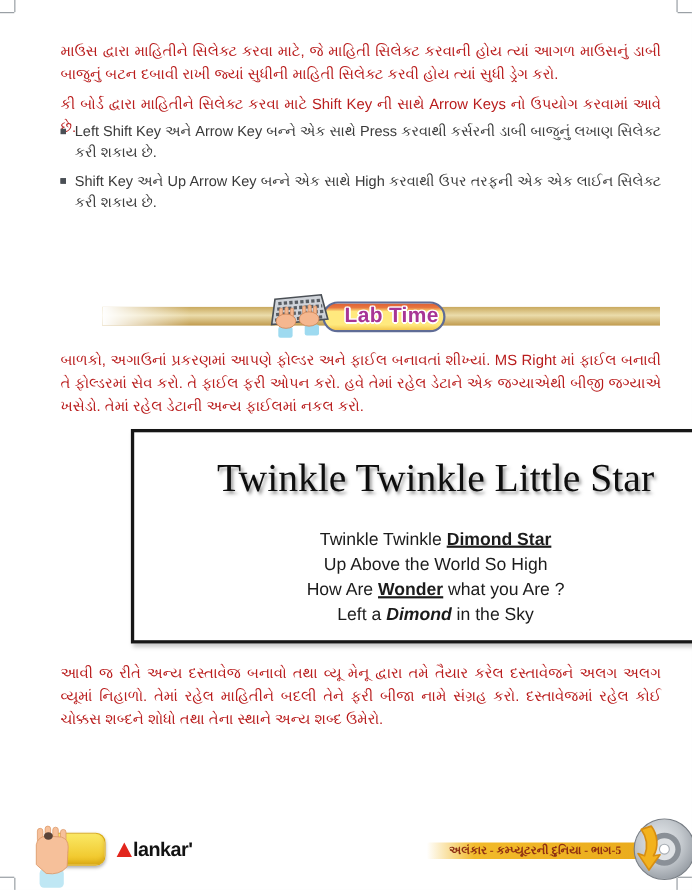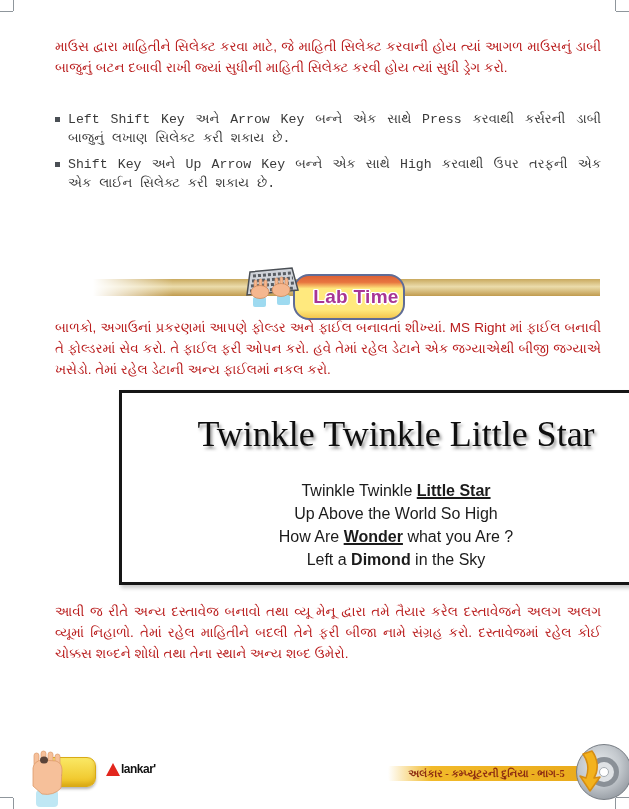--- a/index.html
+++ b/index.html
@@ -12,61 +12,61 @@
 
   
   .para{position:absolute;font-size:13.5px;line-height:21px;color:#b91c1c;
         text-align:justify;margin:0;width:546px;left:55px;}
   .p1{top:36px;}
   .p2{top:84px;}
   .p3{top:317px;}
   .p4{top:601px;}
 
   
-  .bullets{position:absolute;left:55px;top:110px;width:546px;list-style:none;margin:0;padding:0;font-family:Liberation Mono, monospace;}
+  .bullets{position:absolute;left:55px;top:110px;width:546px;list-style:none;margin:0;padding:0;}
   .bullets li{position:relative;padding-left:13px;font-size:13.2px;line-height:19px;
               color:#3a3a3a;margin-bottom:7px;text-align:justify;}
   .sq{position:absolute;left:0;top:7px;width:5px;height:5px;background:#4a4f55;display:block;}
 
   
   .band{position:absolute;left:93px;top:279px;width:507px;height:17px;
         background:linear-gradient(to bottom,#c9a95e,#ebdcab 45%,#c09b4e);}
   .band::before{content:'';position:absolute;inset:0;
         background:linear-gradient(to right,#ffffff,rgba(255,255,255,0) 80px);}
-  .lab-badge{position:absolute;left:293px;top:274px;width:112px;height:46px;border-radius:16px;
+  .lab-badge{position:absolute;left:293px;top:274px;width:112px;height:28px;border-radius:16px;
         border:2px solid #5f6c96;
         background:linear-gradient(180deg,#dd6136 0%,#e8763f 15%,#ffe97e 30%,#ffe97e 80%,#f3c64e 100%);
         display:flex;align-items:center;justify-content:center;padding-left:14px;box-sizing:border-box;}
   .labtxt{font-size:19px;font-weight:bold;color:#a83595;letter-spacing:0.3px;white-space:nowrap;
         text-shadow:-1.5px 0 #fff,1.5px 0 #fff,0 -1.5px #fff,0 1.5px #fff,
                     -1px -1px #fff,1px 1px #fff,-1px 1px #fff,1px -1px #fff;}
   .kbd-svg{position:absolute;left:240px;top:263px;z-index:3;}
 
   
   .docbox{position:absolute;left:75px;top:390px;width:554px;height:195px;background:#fff;
         border:3px solid #161616;box-sizing:border-box;box-shadow:2px 3px 4px rgba(0,0,0,0.22);margin-left:44px;}
   .doctitle{margin-top:20px;text-align:center;
         font-family:"Liberation Serif","DejaVu Serif",serif;
         font-size:36px;color:#0e0e0e;text-shadow:2px 3px 3px rgba(60,60,60,0.5);white-space:nowrap;}
   .poem{margin-top:24px;text-align:center;font-size:16px;line-height:23px;color:#1b1b1b;}
   .poem .b{font-weight:bold;}
   .poem .u{text-decoration:underline;text-decoration-thickness:2px;}
-  .poem .i{}
+  .poem .i{font-style:italic;}
 
   
   .page-badge{position:absolute;left:44px;top:757px;width:50px;height:28px;border-radius:9px;
         background:linear-gradient(180deg,#fae865,#eec01f);border:1.5px solid #d9aa15;
         box-shadow:0 2px 3px rgba(0,0,0,.3), inset 0 -3px 4px rgba(190,140,10,.45);
         display:flex;align-items:center;justify-content:flex-start;
         font-weight:bold;font-size:15px;color:#111;z-index:2;}
   .hand-svg{position:absolute;left:24px;top:748px;z-index:3;}
   .logo{position:absolute;left:106px;top:762px;display:flex;align-items:center;z-index:2;}
   .tri{width:0;height:0;border-left:7px solid transparent;border-right:7px solid transparent;
         border-bottom:13px solid #e2261d;display:inline-block;margin-right:1px;}
-  .logotext{font-weight:bold;font-size:12px;color:#121212;letter-spacing:-0.5px;}
+  .logotext{font-weight:bold;font-size:18px;color:#121212;letter-spacing:-0.5px;}
   .footer-band{position:absolute;left:388px;top:766px;width:197px;height:15px;border-radius:2px;
         background:linear-gradient(to right,rgba(242,186,42,0),#f2ba2a 22%,#eaab1c);
         display:flex;align-items:center;justify-content:center;
         font-size:10.5px;font-weight:bold;color:#8e2e12;z-index:1;font-family:Liberation Serif, serif;}
   .cd{position:absolute;left:576px;top:744px;width:56px;height:56px;border-radius:50%;
         background:radial-gradient(circle at 42% 38%,#e8ebee 0%,#c3c8cd 45%,#9aa0a7 75%,#868c93 100%);
         border:1px solid #777d84;box-sizing:border-box;z-index:2;}
   .cd .ring{position:absolute;inset:22%;border-radius:50%;background:#8a9097;}
   .cd .mid{position:absolute;inset:31%;border-radius:50%;background:#dfe2e5;}
   .cd .hole{position:absolute;inset:40%;border-radius:50%;background:#fff;border:1px solid #a6acb2;box-sizing:border-box;}
@@ -80,20 +80,21 @@
   <span class="crop" style="left:0;top:11px;width:13px;height:1px;"></span>
   <span class="crop" style="left:13px;top:0;width:1px;height:11px;"></span>
   <span class="crop" style="right:0;top:11px;width:13px;height:1px;"></span>
   <span class="crop" style="right:13px;top:0;width:1px;height:11px;"></span>
   <span class="crop" style="left:0;bottom:11px;width:13px;height:1px;"></span>
   <span class="crop" style="left:13px;bottom:0;width:1px;height:11px;"></span>
   <span class="crop" style="right:0;bottom:11px;width:13px;height:1px;"></span>
   <span class="crop" style="right:13px;bottom:0;width:1px;height:11px;"></span>
 
   <p class="para p1">માઉસ દ્વારા માહિતીને સિલેક્ટ કરવા માટે, જે માહિતી સિલેક્ટ કરવાની હોય ત્યાં આગળ માઉસનું ડાબી બાજુનું બટન દબાવી રાખી જ્યાં સુધીની માહિતી સિલેક્ટ કરવી હોય ત્યાં સુધી ડ્રેગ કરો.</p>
+  <p class="para p2">કી બોર્ડ દ્વારા માહિતીને સિલેક્ટ કરવા માટે Shift Key ની સાથે Arrow Keys નો ઉપયોગ કરવામાં આવે છે.</p>
 
   <ul class="bullets">
     <li><span class="sq"></span><span>Left Shift Key અને Arrow Key બન્ને એક સાથે Press કરવાથી કર્સરની ડાબી બાજુનું લખાણ સિલેક્ટ કરી શકાય છે.</span></li>
     <li><span class="sq"></span></li>
     <li><span class="sq"></span><span>Shift Key અને Up Arrow Key બન્ને એક સાથે High કરવાથી ઉપર તરફની એક એક લાઈન સિલેક્ટ કરી શકાય છે.</span></li>
   </ul>
 
   <div class="band"></div>
   <div class="lab-badge">
     <span class="labtxt">Lab Time</span>
@@ -114,21 +115,21 @@
     <rect x="40" y="14" width="3" height="9" rx="1.5" fill="#f5b78f" stroke="#d18a5c" stroke-width="0.6"></rect>
     <rect x="45" y="15" width="3" height="8" rx="1.5" fill="#f5b78f" stroke="#d18a5c" stroke-width="0.6"></rect>
     <ellipse cx="41" cy="27" rx="9" ry="6.5" fill="#f5b78f" stroke="#d18a5c" stroke-width="0.8"></ellipse>
   </svg>
 
   <p class="para p3">બાળકો, અગાઉનાં પ્રકરણમાં આપણે ફોલ્ડર અને ફાઈલ બનાવતાં શીખ્યાં. MS Right માં ફાઈલ બનાવી તે ફોલ્ડરમાં સેવ કરો. તે ફાઈલ ફરી ઓપન કરો. હવે તેમાં રહેલ ડેટાને એક જગ્યાએથી બીજી જગ્યાએ ખસેડો. તેમાં રહેલ ડેટાની અન્ય ફાઈલમાં નકલ કરો.</p>
 
   <div class="docbox">
     <div class="doctitle">Twinkle Twinkle Little Star</div>
     <div class="poem" id="poem">
-        <div class="pline"><span>Twinkle Twinkle </span><span class="b u">Little Star</span></div>
+        <div class="pline"><span>Twinkle Twinkle </span><span class="b u">Dimond Star</span></div>
         <div class="pline"><span>Up Above the World So High</span></div>
         <div class="pline"><span>How Are </span><span class="b u">Wonder</span><span> what you Are ?</span></div>
         <div class="pline"><span>Left a </span><span class="b i">Dimond</span><span> in the Sky</span></div>
       </div>
   </div>
 
   <p class="para p4">આવી જ રીતે અન્ય દસ્તાવેજ બનાવો તથા વ્યૂ મેનૂ દ્વારા તમે તૈયાર કરેલ દસ્તાવેજને અલગ  અલગ વ્યૂમાં નિહાળો. તેમાં રહેલ માહિતીને બદલી તેને ફરી બીજા નામે સંગ્રહ કરો. દસ્તાવેજમાં  રહેલ કોઈ ચોક્કસ શબ્દને શોધો તથા તેના સ્થાને અન્ય શબ્દ ઉમેરો.</p>
 
   <div class="page-badge">
     <span>34</span>

